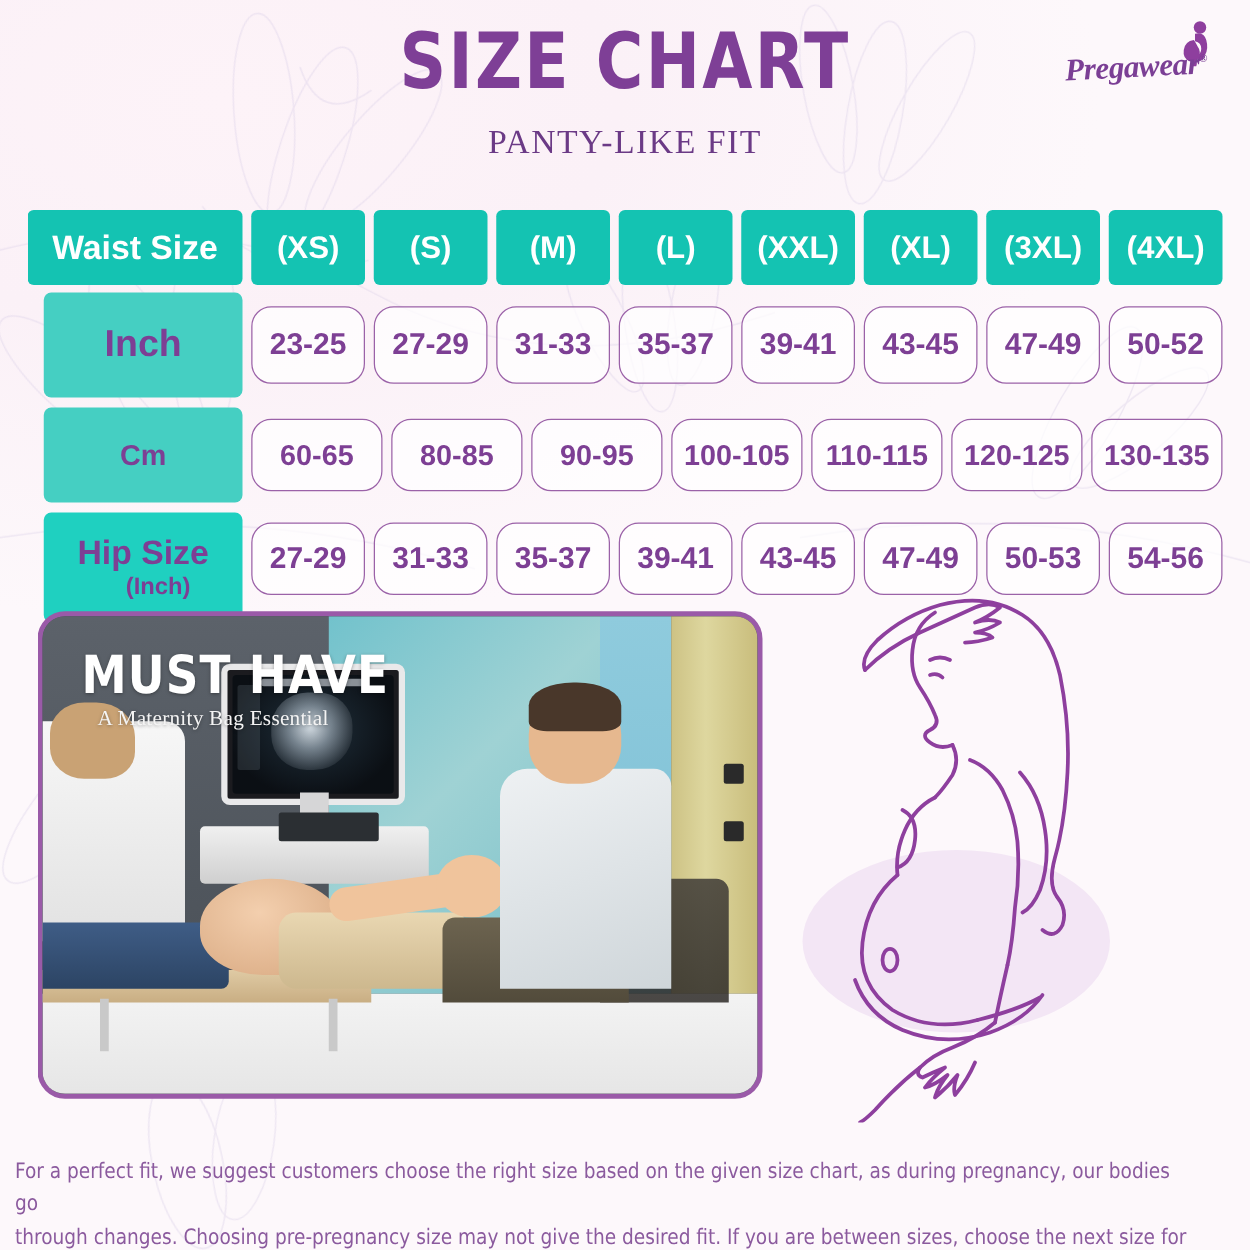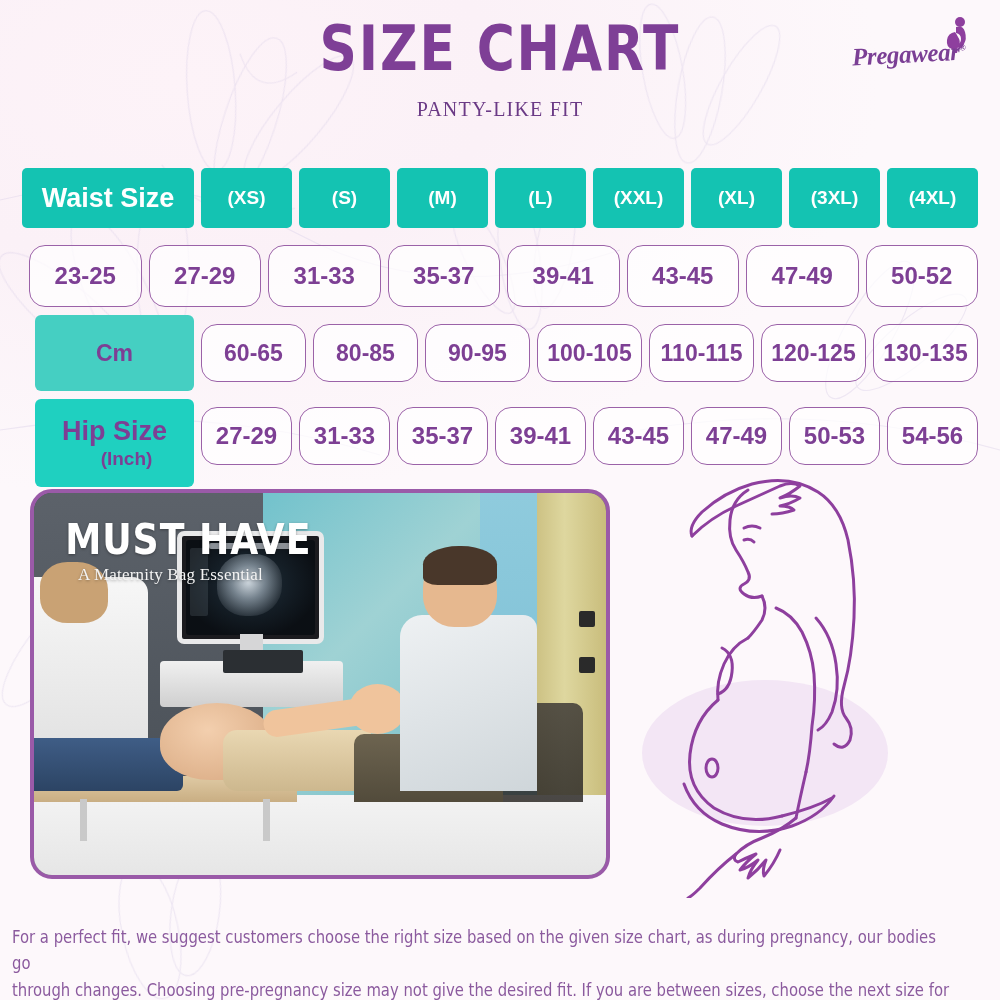--- a/index.html
+++ b/index.html
@@ -54,21 +54,21 @@
     transform: scaleX(.93);
     line-height: 1;
   }
   .subtitle {
     position: absolute;
     top: 98px;
     left: 0;
     width: 1000px;
     text-align: center;
     font-family: "Liberation Serif", "DejaVu Serif", serif;
-    font-size: 20px;
+    font-size: 27px;
     letter-spacing: 1.2px;
     color: #6b3a86;
   }
 
   .logo {
     position: absolute;
     top: 16px;
     right: 16px;
     width: 132px;
     height: 66px;
@@ -156,21 +156,21 @@
     align-items: center;
     justify-content: center;
     box-sizing: border-box;
     font-weight: bold;
   }
   .head-cell {
     height: 60px;
     background: #14c3b2;
     border-radius: 5px;
     color: #ffffff;
-    font-size: 19px;
+    font-size: 25px;
   }
   .data-cell {
     background: rgba(255,255,255,.72);
     border: 1.6px solid #9b62a8;
     border-radius: 16px;
     color: #7d3f94;
     font-size: 24px;
     text-align: center;
   }
   .row-inch .data-cell { height: 62px; margin-top: 11px; }
@@ -358,20 +358,23 @@
         <div class="cell head-cell">(M)</div>
         <div class="cell head-cell">(L)</div>
         <div class="cell head-cell">(XXL)</div>
         <div class="cell head-cell">(XL)</div>
         <div class="cell head-cell">(3XL)</div>
         <div class="cell head-cell">(4XL)</div>
       </div>
     </div>
 
     <div class="trow data-row row-inch">
+      <div class="label-cell row-label inch">
+        <span>Inch</span>
+      </div>
       <div class="cells">
         <div class="cell data-cell">23-25</div>
         <div class="cell data-cell">27-29</div>
         <div class="cell data-cell">31-33</div>
         <div class="cell data-cell">35-37</div>
         <div class="cell data-cell">39-41</div>
         <div class="cell data-cell">43-45</div>
         <div class="cell data-cell">47-49</div>
         <div class="cell data-cell">50-52</div>
       </div>

